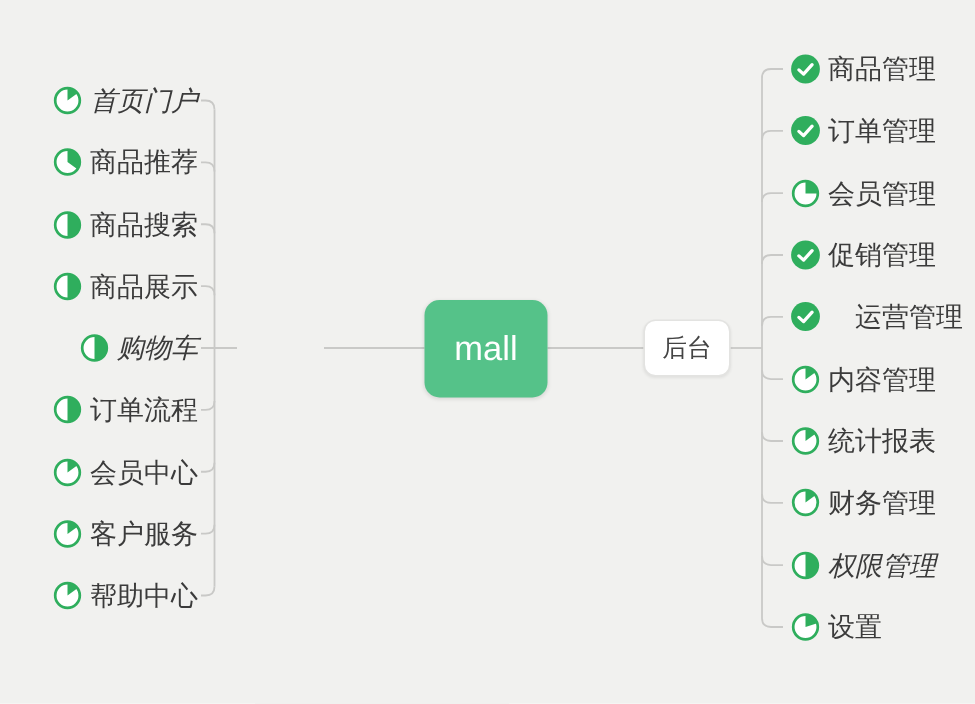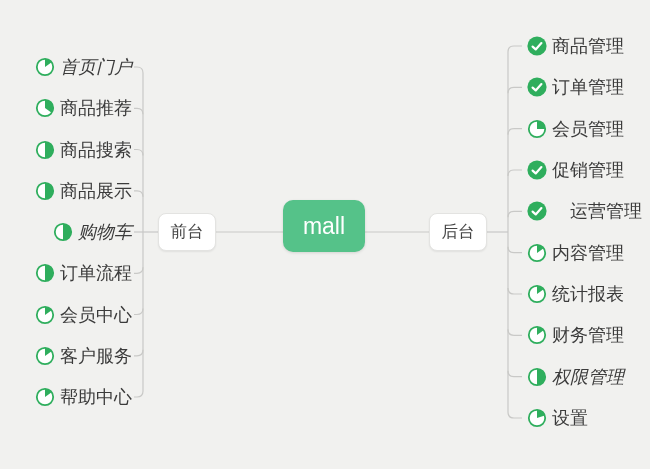--- a/index.html
+++ b/index.html
@@ -13,21 +13,21 @@
   .canvas{
     position:relative;width:650px;height:469px;background:var(--bg);
     overflow:hidden;
   }
   #connectors{position:absolute;left:0;top:0;width:650px;height:469px;}
   .node{
     position:absolute;display:flex;align-items:center;justify-content:center;
     box-sizing:border-box;
   }
   .node.root{
-    left:283px;top:200px;width:82px;height:52px;border-radius:10px;
+    left:283px;top:200px;width:82px;height:65px;border-radius:10px;
     background:var(--root-bg);color:var(--root-text);font-size:23px;
     box-shadow:0 1px 3px rgba(0,0,0,0.12);
   }
   .node.branch{
     width:58px;height:38px;border-radius:8px;background:var(--node-bg);
     border:1px solid var(--node-border);color:var(--node-text);font-size:16.5px;
     box-shadow:0 1px 2px rgba(0,0,0,0.07);
   }
   #branch-left{left:158px;top:213px;}
   #branch-right{left:429px;top:213px;}
@@ -67,23 +67,20 @@
       <path d="M522 335.3H514Q508 335.3 508 329.3" fill="none" stroke="var(--line)" stroke-width="1.2"></path>
       <path d="M522 376.7H514Q508 376.7 508 370.7" fill="none" stroke="var(--line)" stroke-width="1.2"></path>
       <path d="M522 418H514Q508 418 508 412" fill="none" stroke="var(--line)" stroke-width="1.2"></path>
       <path d="M508 52V412" fill="none" stroke="var(--line)" stroke-width="1.2"></path>
     </svg>
 
   <div class="node root">
     <span>mall</span>
   </div>
 
-  <div class="node branch" id="branch-left">
-    <span>前台</span>
-  </div>
 
   <div class="node branch" id="branch-right">
     <span>后台</span>
   </div>
 
   <div id="leaves">
       <div class="leaf left" style="top: 54px; font-style: italic;">
         <span class="icon">
           <svg width="20" height="20" viewBox="0 0 20 20">
     <circle cx="10" cy="10" r="8.2" fill="#fff" stroke="var(--green)" stroke-width="1.8"></circle>

